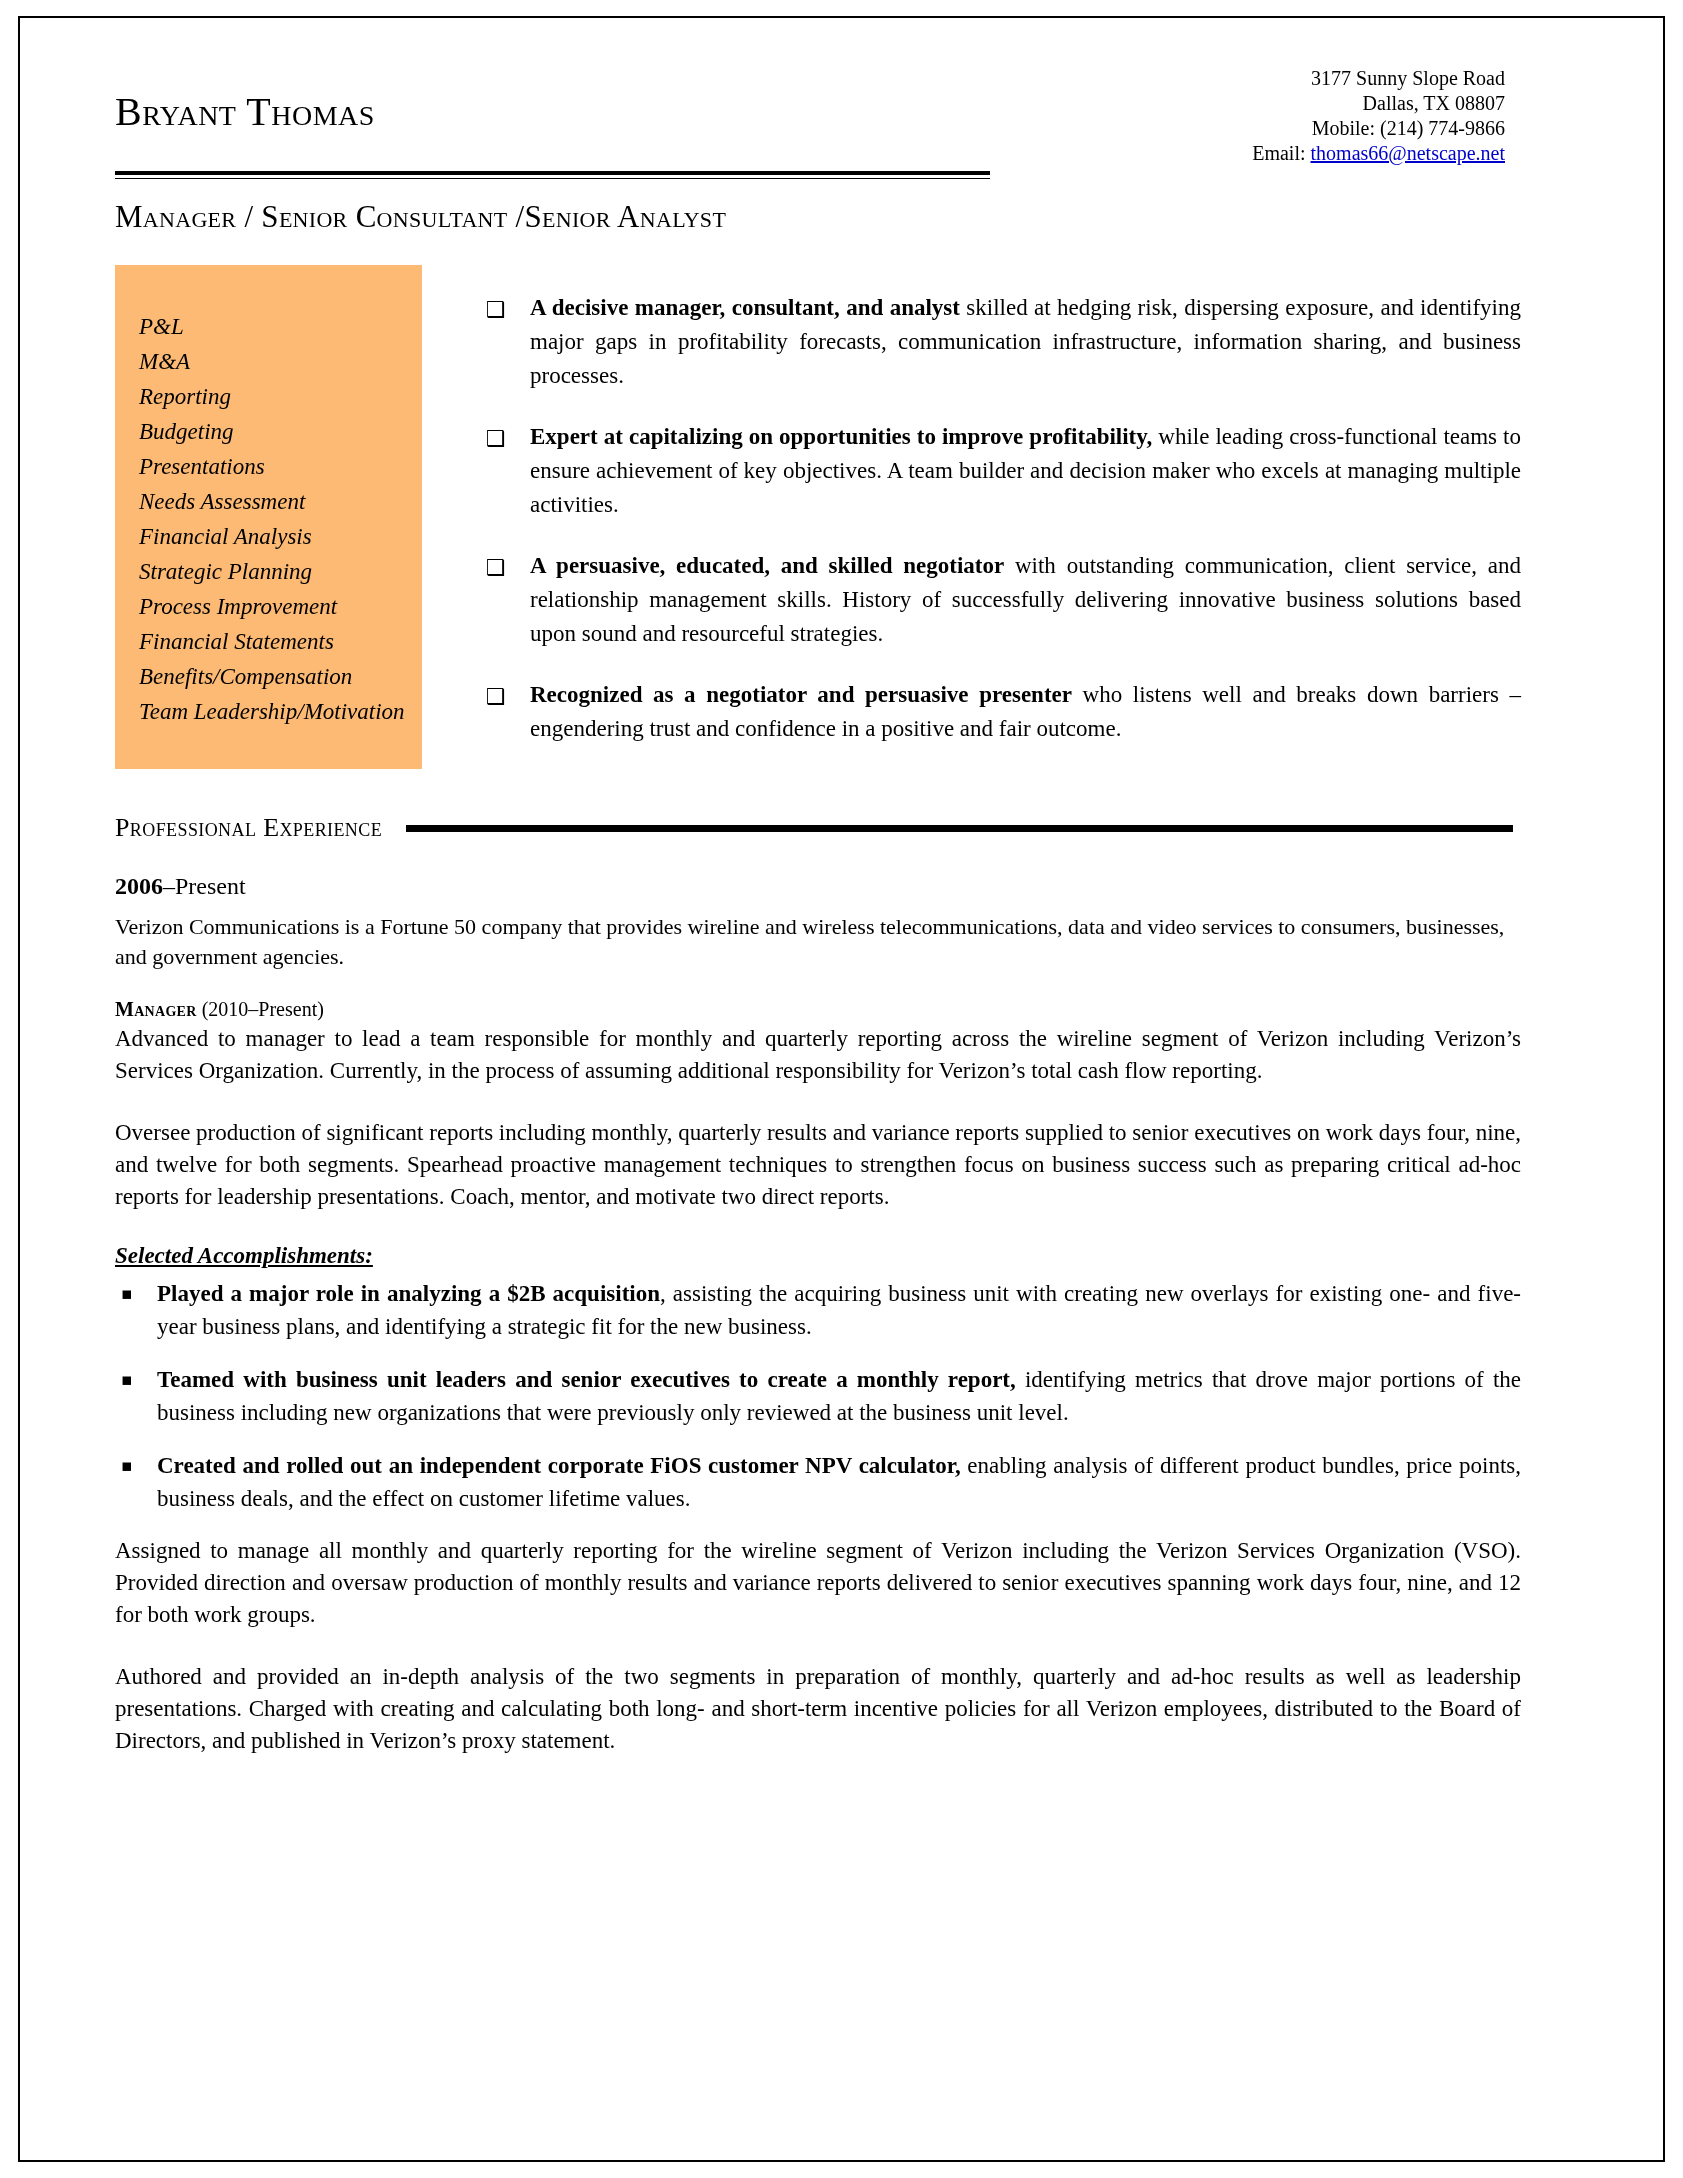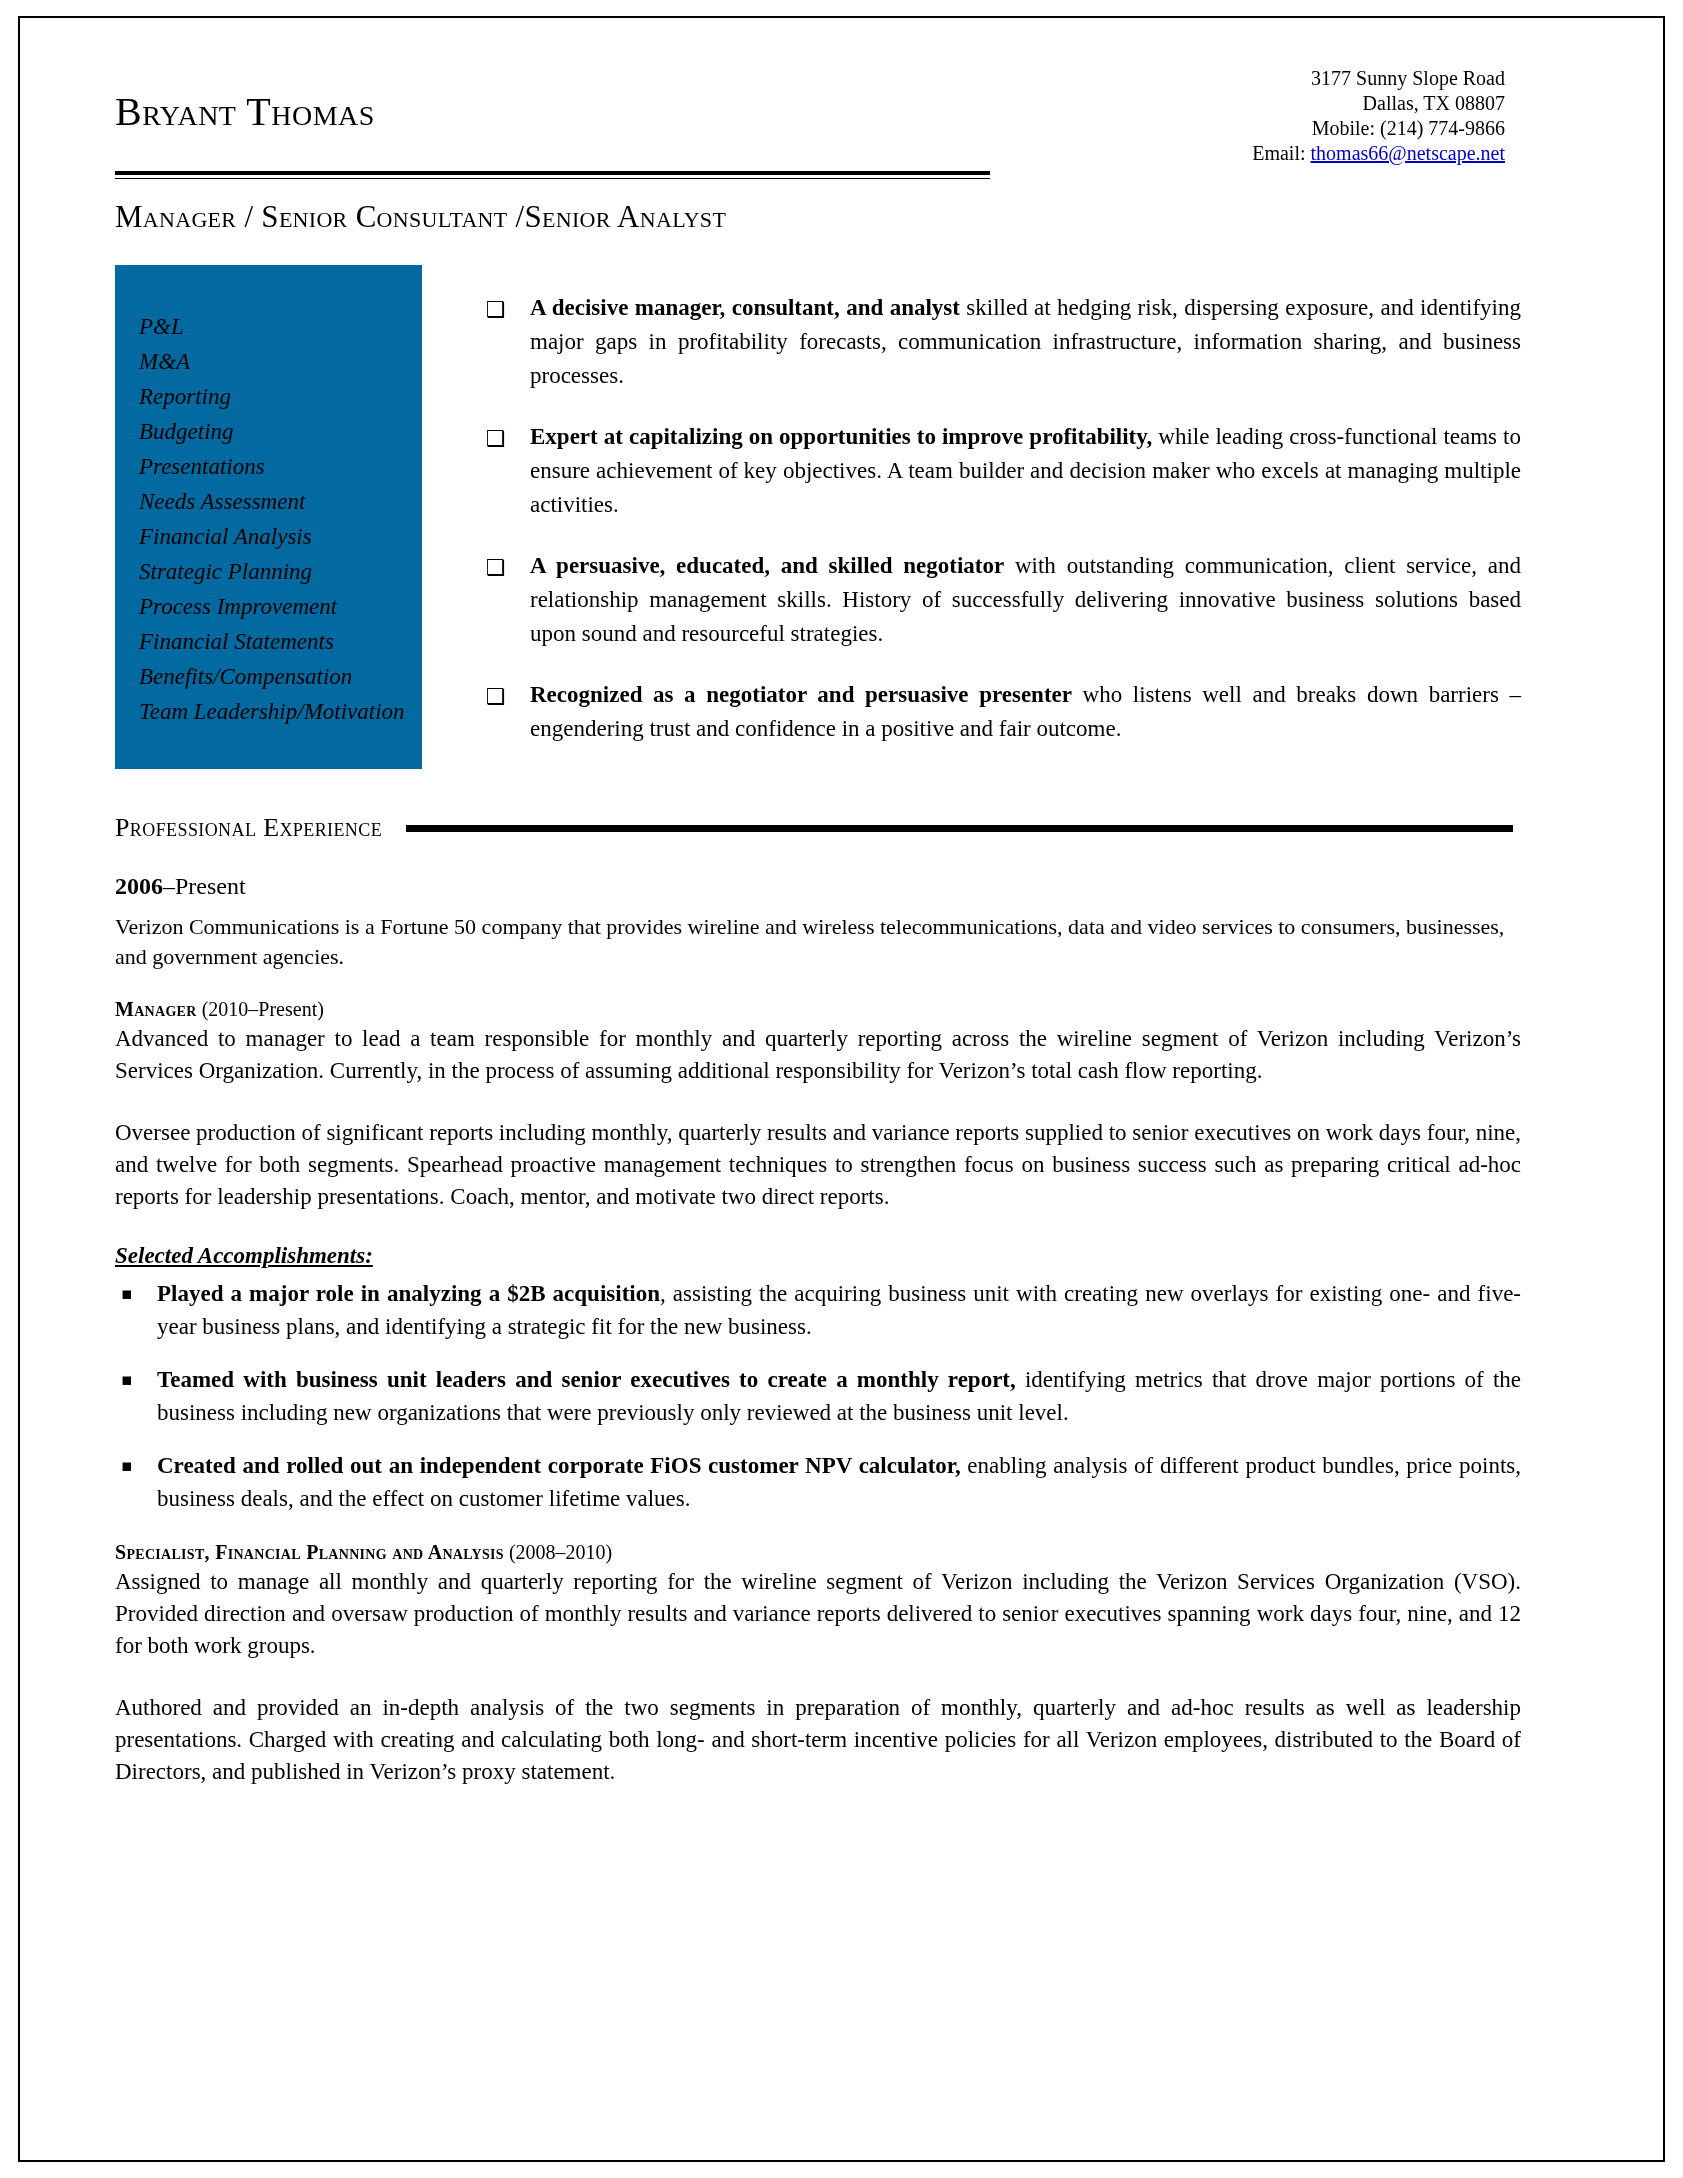--- a/index.html
+++ b/index.html
@@ -107,21 +107,21 @@
   .section-head.exp .label { padding-right: 24px; }
 
   
   .comp-area {
     display: flex;
     margin-top: 30px;
     align-items: flex-start;
   }
   .comp-box {
     width: 307px;
-    background: #0369a1;
+    background: #fdba74;
     padding: 44px 0 40px 24px;
     box-sizing: border-box;
     flex: 0 0 307px;
   }
   .comp-box .item {
     font-style: italic;
     font-size: 23px;
     line-height: 35px;
     white-space: nowrap;
   }
@@ -305,19 +305,18 @@
       <div class="acc">
         <div class="marker">▪</div>
         <div class="atext"><b>Teamed with business unit leaders and senior executives to create a monthly report,</b><span> identifying metrics that drove major portions of the business including new organizations that were previously only reviewed at the business unit level.</span></div>
       </div>
       <div class="acc">
         <div class="marker">▪</div>
         <div class="atext"><b>Created and rolled out an independent corporate FiOS customer NPV calculator,</b><span> enabling analysis of different product bundles, price points, business deals, and the effect on customer lifetime values.</span></div>
       </div>
     </div>
 
-    <div class="role-head"><span class="rname">Specialist, Financial Planning and Analysis</span><span class="rdates"> (2008–2010)</span></div>
     <div class="para">Assigned to manage all monthly and quarterly reporting for the wireline segment of Verizon including the Verizon Services Organization (VSO). Provided direction and oversaw production of monthly results and variance reports delivered to senior executives spanning work days four, nine, and 12 for both work groups.</div>
     <div class="para spaced">Authored and provided an in-depth analysis of the two segments in preparation of monthly, quarterly and ad-hoc results as well as leadership presentations. Charged with creating and calculating both long- and short-term incentive policies for all Verizon employees, distributed to the Board of Directors, and published in Verizon’s proxy statement.</div>
 
   </div>
 </div>
 
 
 </body></html>

